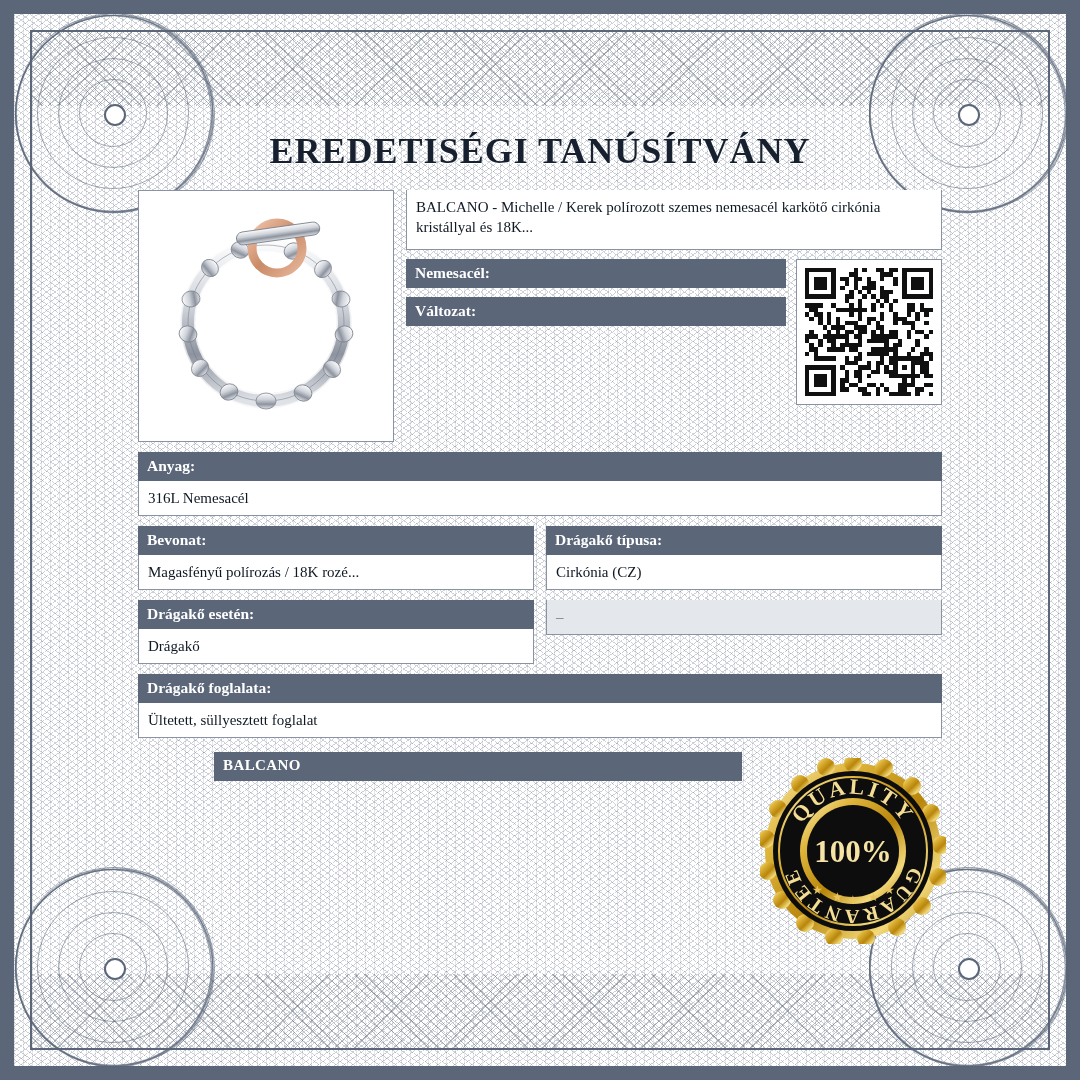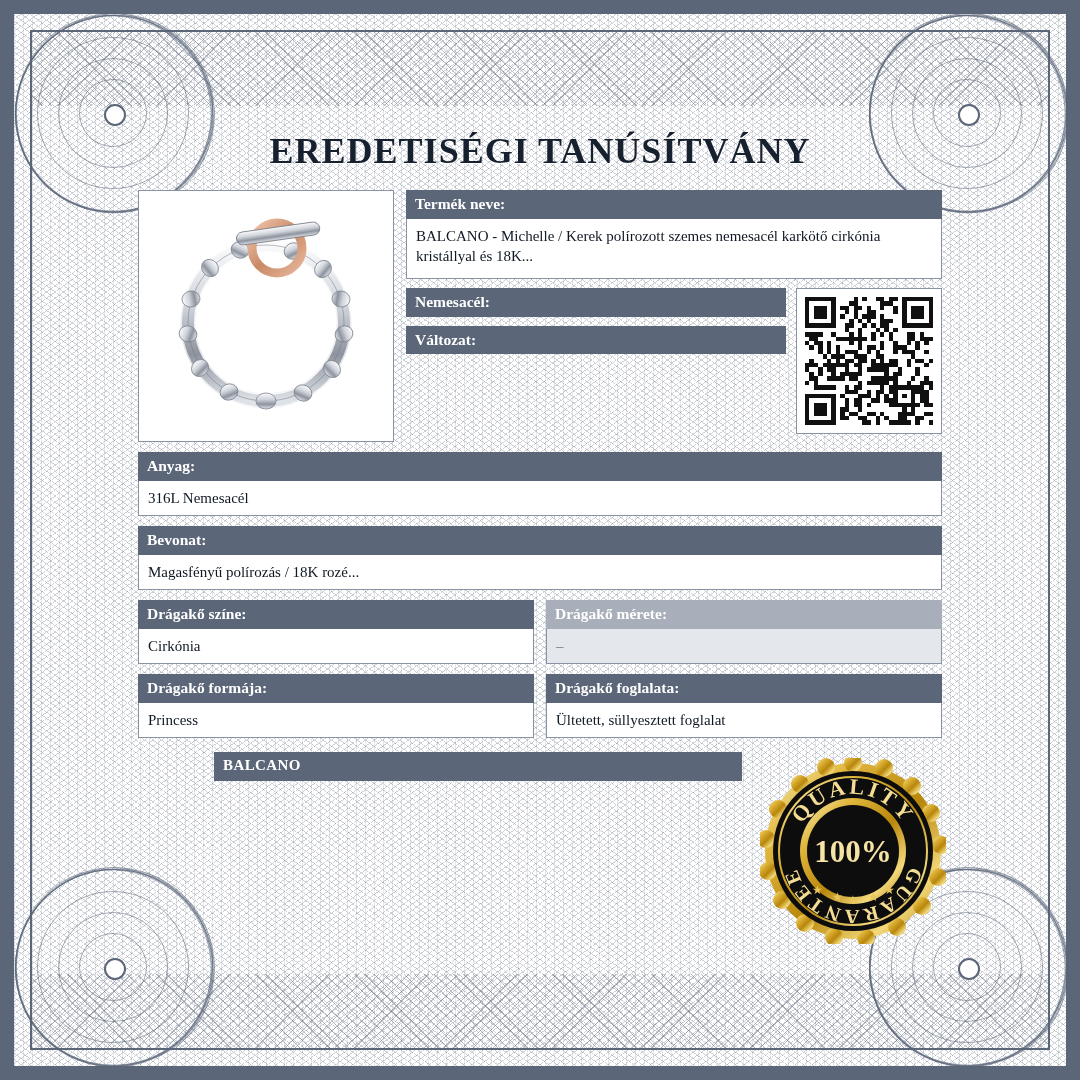--- a/index.html
+++ b/index.html
@@ -356,21 +356,20 @@
 
           <circle cx="125" cy="45" r="25" fill="none" stroke="url(#rose)" stroke-width="9"></circle>
           <circle cx="125" cy="45" r="25" fill="none" stroke="#a9apn" stroke-width="0"></circle>
           <rect x="84" y="24" width="84" height="13" rx="6.5" fill="url(#steel)" stroke="#71777f" stroke-width="0.8" transform="rotate(-8 126 30)"></rect>
         </svg>
       </div>
 
       <div class="top-right">
 
         <div class="name-block">
-          <div class="label-bar">Termék neve:</div>
           <div class="value-box" style="min-height:60px">BALCANO - Michelle / Kerek polírozott szemes nemesacél karkötő cirkónia kristállyal és 18K...</div>
         </div>
 
         <div class="code-qr-row">
           <div class="code-col">
 
             <div>
               <div class="label-bar">Nemesacél:</div>
             </div>
 
@@ -1233,38 +1232,37 @@
     <div class="full-row">
       <div class="label-bar">Anyag:</div>
       <div class="value-box">316L Nemesacél</div>
     </div>
 
     <div class="row-2col">
       <div>
         <div class="label-bar">Bevonat:</div>
         <div class="value-box">Magasfényű polírozás / 18K rozé...</div>
       </div>
+      <div>
+        <div class="label-bar">Drágakő típusa:</div>
+        <div class="value-box">Cirkónia (CZ)</div>
+      </div>
     </div>
 
     <div class="row-2col">
       <div>
-        <div class="label-bar">Drágakő színe:</div>
-        <div class="value-box">Cirkónia</div>
+        <div class="label-bar">Drágakő esetén:</div>
+        <div class="value-box">Drágakő</div>
       </div>
       <div>
-        <div class="label-bar muted">Drágakő mérete:</div>
         <div class="value-box muted">–</div>
       </div>
     </div>
 
     <div class="row-2col">
-      <div>
-        <div class="label-bar">Drágakő formája:</div>
-        <div class="value-box">Princess</div>
-      </div>
       <div>
         <div class="label-bar">Drágakő foglalata:</div>
         <div class="value-box">Ültetett, süllyesztett foglalat</div>
       </div>
     </div>
 
     <div class="bottom-row">
       <div class="warranty">
         <div class="label-bar">BALCANO</div>
       </div>

